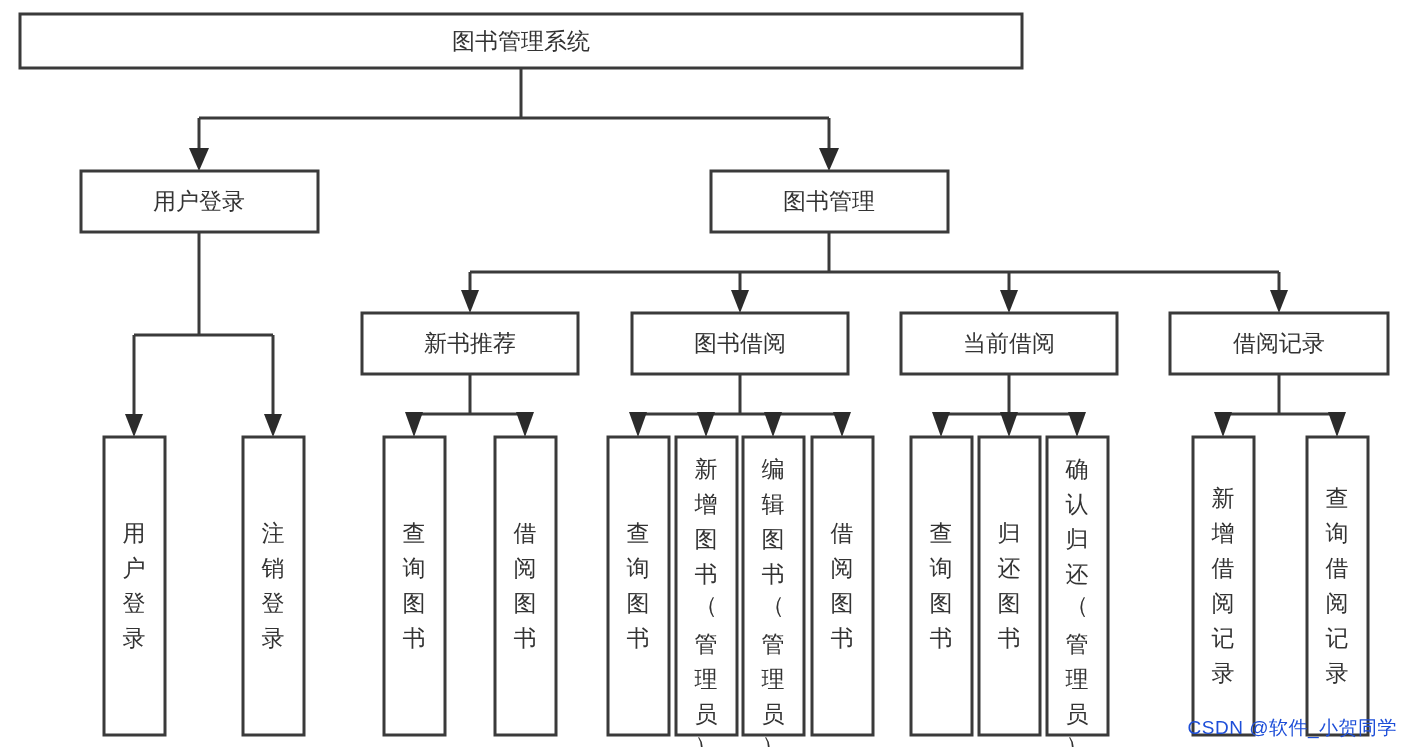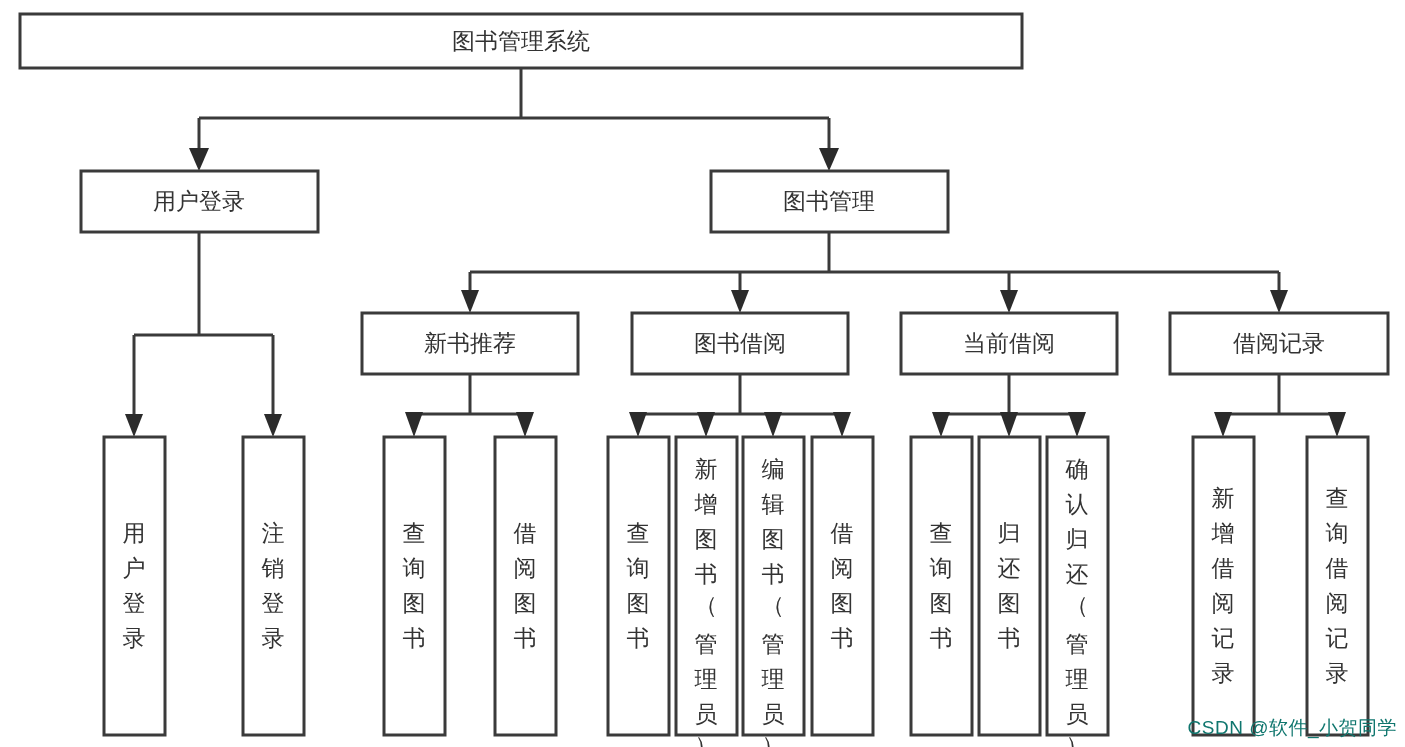--- a/index.html
+++ b/index.html
@@ -18,21 +18,21 @@
     text-anchor:middle;dominant-baseline:middle;
   }
   .leaf-label{
     font-family:"Liberation Sans","DejaVu Sans",sans-serif;
     font-size:23px;fill:#333333;
     text-anchor:middle;
   }
   .watermark{
     position:absolute;right:8px;bottom:6px;
     font-family:"Liberation Sans","DejaVu Sans",sans-serif;
-    font-size:19px;color:#0f766e;white-space:nowrap;
+    font-size:19px;color:#1d4ed8;white-space:nowrap;
     letter-spacing:0.5px;
   }
 </style>
 </head>
 <body>
 
 <svg id="diagram" viewBox="0 0 1405 747">
 
   <g>
     <path class="conn" d="M521 68 L521 118"></path>

